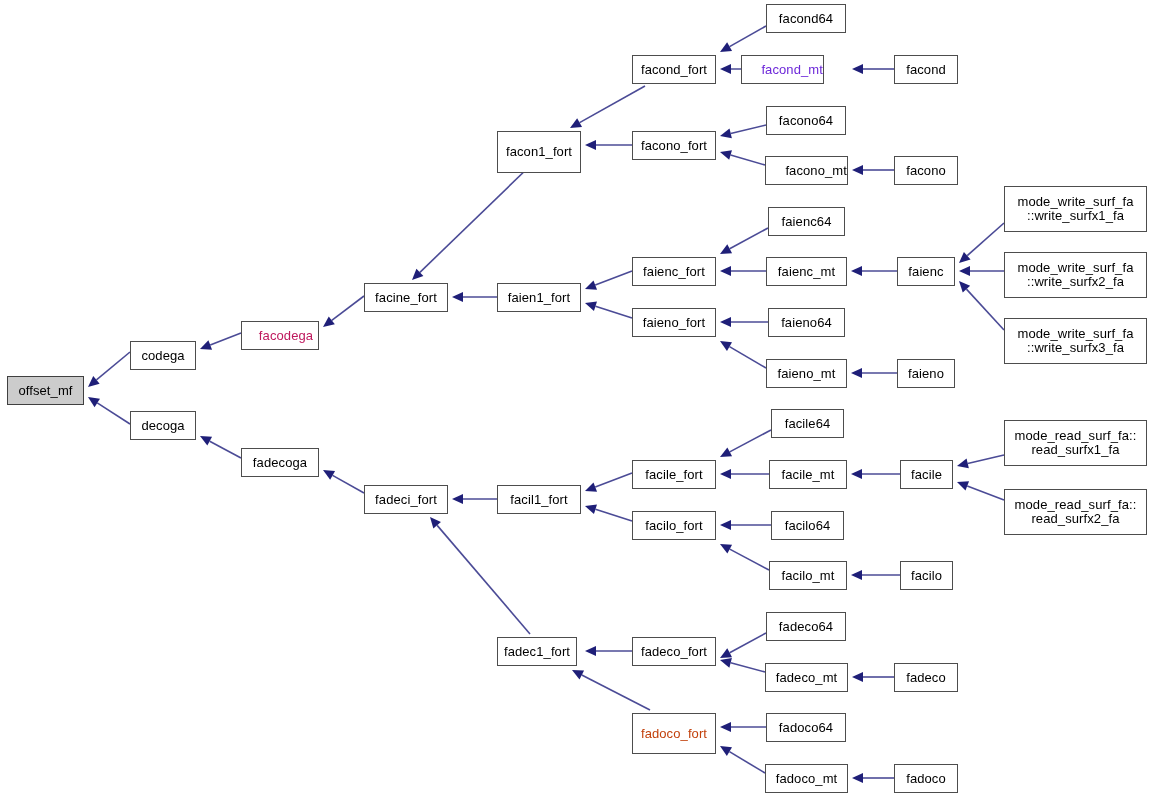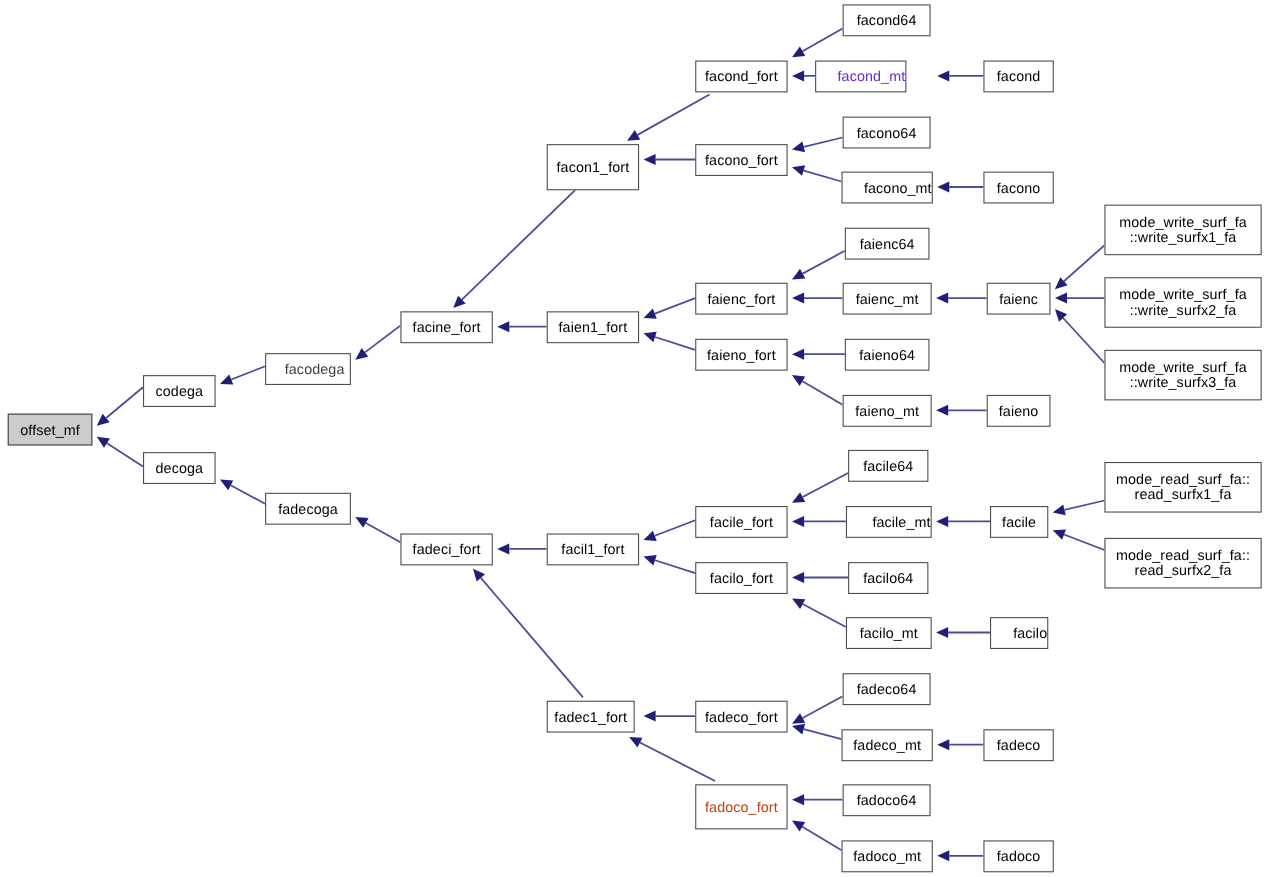--- a/index.html
+++ b/index.html
@@ -241,21 +241,21 @@
         <polygon points="720,746 732.0049009599757,747.3719886811401 726.8599434057003,755.9469179382655" fill="#1f1f78"></polygon>
       </g>
       <g>
         <polyline points="894,778 863,778" fill="none" stroke="#4b4b96" stroke-width="1.6"></polyline>
         <polygon points="852,778 863,773 863,783" fill="#1f1f78"></polygon>
       </g>
     </svg>
 <div class="node highlight" style="left: 7px; top: 376px; width: 77px; height: 29px; border-color: rgb(64, 64, 64); background: rgb(204, 204, 204); color: rgb(0, 0, 0);"><span class="label">offset_mf</span></div>
     <div class="node" style="left: 130px; top: 341px; width: 66px; height: 29px; border-color: rgb(77, 77, 77); background: rgb(255, 255, 255); color: rgb(0, 0, 0);"><span class="label">codega</span></div>
     <div class="node" style="left: 130px; top: 411px; width: 66px; height: 29px; border-color: rgb(77, 77, 77); background: rgb(255, 255, 255); color: rgb(0, 0, 0);"><span class="label">decoga</span></div>
-    <div class="node" style="left: 241px; top: 321px; width: 78px; height: 29px; border-color: rgb(77, 77, 77); background: rgb(255, 255, 255); color: #404040; padding-left: 12px;"><span class="label">facodega</span></div>
+    <div class="node" style="left: 241px; top: 321px; width: 78px; height: 29px; border-color: rgb(77, 77, 77); background: rgb(255, 255, 255); color: #be185d; padding-left: 12px;"><span class="label">facodega</span></div>
     <div class="node" style="left: 241px; top: 448px; width: 78px; height: 29px; border-color: rgb(77, 77, 77); background: rgb(255, 255, 255); color: rgb(0, 0, 0);"><span class="label">fadecoga</span></div>
     <div class="node" style="left: 364px; top: 283px; width: 84px; height: 29px; border-color: rgb(77, 77, 77); background: rgb(255, 255, 255); color: rgb(0, 0, 0);"><span class="label">facine_fort</span></div>
     <div class="node" style="left: 364px; top: 485px; width: 84px; height: 29px; border-color: rgb(77, 77, 77); background: rgb(255, 255, 255); color: rgb(0, 0, 0); align-items: center;"><span class="label">fadeci_fort</span></div>
     <div class="node" style="left: 497px; top: 131px; width: 84px; height: 42px; border-color: rgb(77, 77, 77); background: rgb(255, 255, 255); color: rgb(0, 0, 0);"><span class="label">facon1_fort</span></div>
     <div class="node" style="left: 497px; top: 283px; width: 84px; height: 29px; border-color: rgb(77, 77, 77); background: rgb(255, 255, 255); color: rgb(0, 0, 0);"><span class="label">faien1_fort</span></div>
     <div class="node" style="left: 497px; top: 485px; width: 84px; height: 29px; border-color: rgb(77, 77, 77); background: rgb(255, 255, 255); color: rgb(0, 0, 0);"><span class="label">facil1_fort</span></div>
     <div class="node" style="left: 497px; top: 637px; width: 80px; height: 29px; border-color: rgb(77, 77, 77); background: rgb(255, 255, 255); color: rgb(0, 0, 0);"><span class="label">fadec1_fort</span></div>
     <div class="node" style="left: 632px; top: 55px; width: 84px; height: 29px; border-color: rgb(77, 77, 77); background: rgb(255, 255, 255); color: rgb(0, 0, 0);"><span class="label">facond_fort</span></div>
     <div class="node" style="left: 632px; top: 131px; width: 84px; height: 29px; border-color: rgb(77, 77, 77); background: rgb(255, 255, 255); color: rgb(0, 0, 0);"><span class="label">facono_fort</span></div>
     <div class="node" style="left: 632px; top: 257px; width: 84px; height: 29px; border-color: rgb(77, 77, 77); background: rgb(255, 255, 255); color: rgb(0, 0, 0);"><span class="label">faienc_fort</span></div>
@@ -266,33 +266,33 @@
     <div class="node" style="left: 632px; top: 713px; width: 84px; height: 41px; border-color: rgb(77, 77, 77); background: rgb(255, 255, 255); color: #c2410c;"><span class="label">fadoco_fort</span></div>
     <div class="node" style="left: 766px; top: 4px; width: 80px; height: 29px; border-color: rgb(77, 77, 77); background: rgb(255, 255, 255); color: rgb(0, 0, 0);"><span class="label">facond64</span></div>
     <div class="node" style="left: 741px; top: 55px; width: 83px; height: 29px; border-color: rgb(77, 77, 77); background: rgb(255, 255, 255); color: #6d28d9; text-align: right;"><span class="label">facond_mt</span></div>
     <div class="node" style="left: 766px; top: 106px; width: 80px; height: 29px; border-color: rgb(77, 77, 77); background: rgb(255, 255, 255); color: rgb(0, 0, 0);"><span class="label">facono64</span></div>
     <div class="node" style="left: 765px; top: 156px; width: 83px; height: 29px; border-color: rgb(77, 77, 77); background: rgb(255, 255, 255); color: rgb(0, 0, 0); text-align: right;"><span class="label">facono_mt</span></div>
     <div class="node" style="left: 768px; top: 207px; width: 77px; height: 29px; border-color: rgb(77, 77, 77); background: rgb(255, 255, 255); color: rgb(0, 0, 0);"><span class="label">faienc64</span></div>
     <div class="node" style="left: 766px; top: 257px; width: 81px; height: 29px; border-color: rgb(77, 77, 77); background: rgb(255, 255, 255); color: rgb(0, 0, 0);"><span class="label">faienc_mt</span></div>
     <div class="node" style="left: 768px; top: 308px; width: 77px; height: 29px; border-color: rgb(77, 77, 77); background: rgb(255, 255, 255); color: rgb(0, 0, 0);"><span class="label">faieno64</span></div>
     <div class="node" style="left: 766px; top: 359px; width: 81px; height: 29px; border-color: rgb(77, 77, 77); background: rgb(255, 255, 255); color: rgb(0, 0, 0);"><span class="label">faieno_mt</span></div>
     <div class="node" style="left: 771px; top: 409px; width: 73px; height: 29px; border-color: rgb(77, 77, 77); background: rgb(255, 255, 255); color: rgb(0, 0, 0);"><span class="label">facile64</span></div>
-    <div class="node" style="left: 769px; top: 460px; width: 78px; height: 29px; border-color: rgb(77, 77, 77); background: rgb(255, 255, 255); color: rgb(0, 0, 0); text-align: right;"><span class="label">facile_mt</span></div>
+    <div class="node" style="left: 769px; top: 460px; width: 78px; height: 29px; border-color: rgb(77, 77, 77); background: rgb(255, 255, 255); color: rgb(0, 0, 0);"><span class="label">facile_mt</span></div>
     <div class="node" style="left: 771px; top: 511px; width: 73px; height: 29px; border-color: rgb(77, 77, 77); background: rgb(255, 255, 255); color: rgb(0, 0, 0);"><span class="label">facilo64</span></div>
     <div class="node" style="left: 769px; top: 561px; width: 78px; height: 29px; border-color: rgb(77, 77, 77); background: rgb(255, 255, 255); color: rgb(0, 0, 0);"><span class="label">facilo_mt</span></div>
     <div class="node" style="left: 766px; top: 612px; width: 80px; height: 29px; border-color: rgb(77, 77, 77); background: rgb(255, 255, 255); color: rgb(0, 0, 0);"><span class="label">fadeco64</span></div>
     <div class="node" style="left: 765px; top: 663px; width: 83px; height: 29px; border-color: rgb(77, 77, 77); background: rgb(255, 255, 255); color: rgb(0, 0, 0);"><span class="label">fadeco_mt</span></div>
     <div class="node" style="left: 766px; top: 713px; width: 80px; height: 29px; border-color: rgb(77, 77, 77); background: rgb(255, 255, 255); color: rgb(0, 0, 0);"><span class="label">fadoco64</span></div>
     <div class="node" style="left: 765px; top: 764px; width: 83px; height: 29px; border-color: rgb(77, 77, 77); background: rgb(255, 255, 255); color: rgb(0, 0, 0);"><span class="label">fadoco_mt</span></div>
     <div class="node" style="left: 894px; top: 55px; width: 64px; height: 29px; border-color: rgb(77, 77, 77); background: rgb(255, 255, 255); color: rgb(0, 0, 0);"><span class="label">facond</span></div>
     <div class="node" style="left: 894px; top: 156px; width: 64px; height: 29px; border-color: rgb(77, 77, 77); background: rgb(255, 255, 255); color: rgb(0, 0, 0);"><span class="label">facono</span></div>
     <div class="node" style="left: 897px; top: 257px; width: 58px; height: 29px; border-color: rgb(77, 77, 77); background: rgb(255, 255, 255); color: rgb(0, 0, 0);"><span class="label">faienc</span></div>
     <div class="node" style="left: 897px; top: 359px; width: 58px; height: 29px; border-color: rgb(77, 77, 77); background: rgb(255, 255, 255); color: rgb(0, 0, 0);"><span class="label">faieno</span></div>
     <div class="node" style="left: 900px; top: 460px; width: 53px; height: 29px; border-color: rgb(77, 77, 77); background: rgb(255, 255, 255); color: rgb(0, 0, 0);"><span class="label">facile</span></div>
-    <div class="node" style="left: 900px; top: 561px; width: 53px; height: 29px; border-color: rgb(77, 77, 77); background: rgb(255, 255, 255); color: rgb(0, 0, 0); text-align: right;"><span class="label">facilo</span></div>
+    <div class="node" style="left: 900px; top: 561px; width: 53px; height: 29px; border-color: rgb(77, 77, 77); background: rgb(255, 255, 255); color: rgb(0, 0, 0);"><span class="label">facilo</span></div>
     <div class="node" style="left: 894px; top: 663px; width: 64px; height: 29px; border-color: rgb(77, 77, 77); background: rgb(255, 255, 255); color: rgb(0, 0, 0);"><span class="label">fadeco</span></div>
     <div class="node" style="left: 894px; top: 764px; width: 64px; height: 29px; border-color: rgb(77, 77, 77); background: rgb(255, 255, 255); color: rgb(0, 0, 0);"><span class="label">fadoco</span></div>
     <div class="node" style="left: 1004px; top: 186px; width: 143px; height: 46px; border-color: rgb(77, 77, 77); background: rgb(255, 255, 255); color: rgb(0, 0, 0);"><span class="label">mode_write_surf_fa
 ::write_surfx1_fa</span></div>
     <div class="node" style="left: 1004px; top: 252px; width: 143px; height: 46px; border-color: rgb(77, 77, 77); background: rgb(255, 255, 255); color: rgb(0, 0, 0);"><span class="label">mode_write_surf_fa
 ::write_surfx2_fa</span></div>
     <div class="node" style="left: 1004px; top: 318px; width: 143px; height: 46px; border-color: rgb(77, 77, 77); background: rgb(255, 255, 255); color: rgb(0, 0, 0);"><span class="label">mode_write_surf_fa
 ::write_surfx3_fa</span></div>
     <div class="node" style="left: 1004px; top: 420px; width: 143px; height: 46px; border-color: rgb(77, 77, 77); background: rgb(255, 255, 255); color: rgb(0, 0, 0);"><span class="label">mode_read_surf_fa::
 read_surfx1_fa</span></div>

